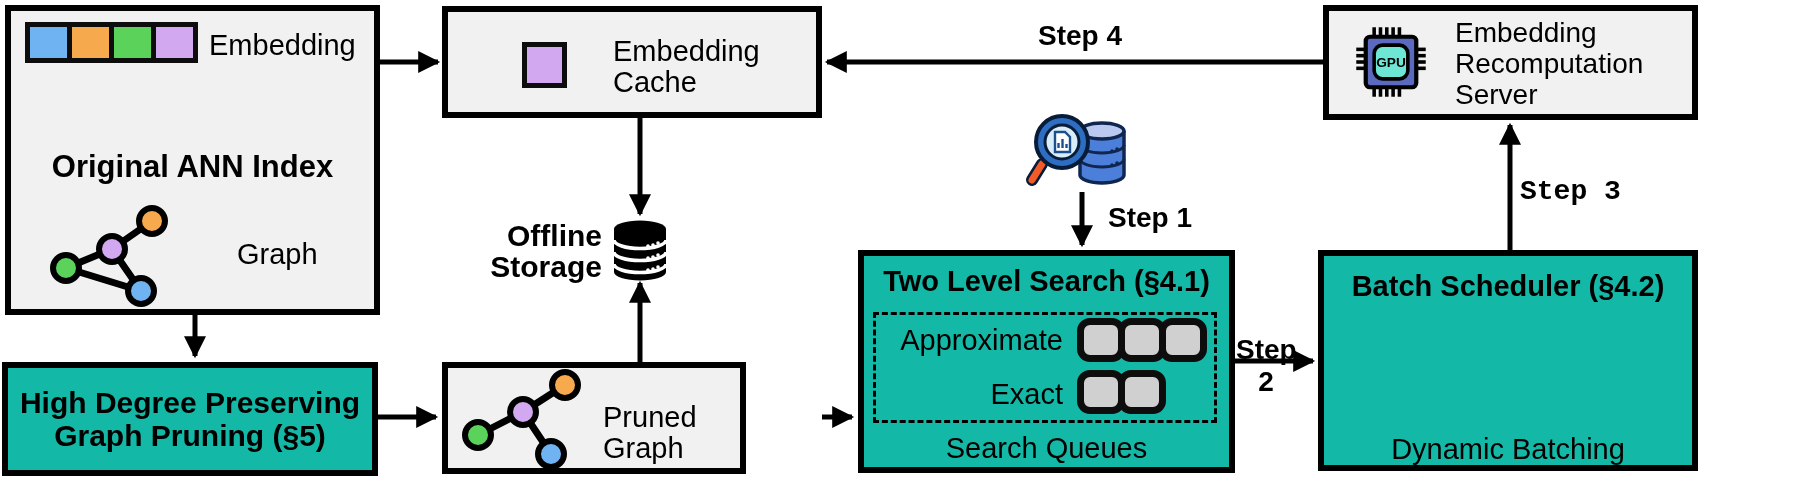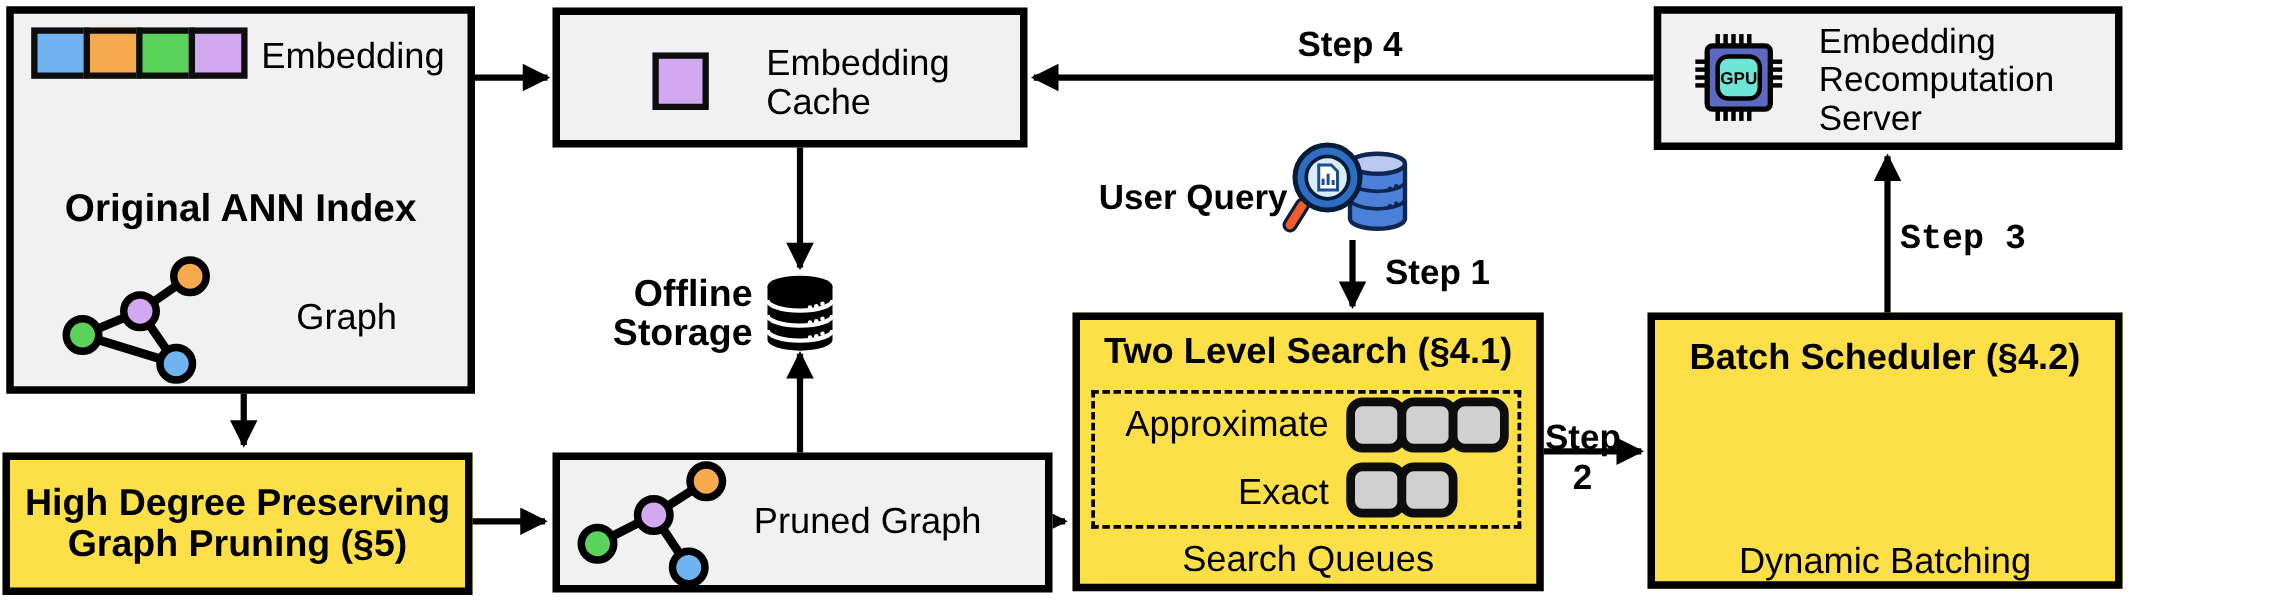--- a/index.html
+++ b/index.html
@@ -1,29 +1,29 @@
 <!DOCTYPE html>
 <html><head>
 <meta charset="utf-8">
 <style>
   html,body{margin:0;padding:0;background:#fff;}
   #canvas{position:relative;width:1817px;height:481px;background:#fff;
           font-family:"Liberation Sans",sans-serif;color:#000;overflow:hidden;}
   .box{position:absolute;border:6px solid #000;box-sizing:border-box;}
   .light{background:#f1f1f1;}
-  .dark{background:#fde047;}
+  .dark{background:#14b8a6;}
   .preline{white-space:pre-line;}
   .abs{position:absolute;}
   .ctr{text-align:center;width:100%;}
   .bold{font-weight:bold;}
   
   #box-index{left:5px;top:5px;width:375px;height:310px;}
   #box-pruning{left:2px;top:362px;width:376px;height:114px;display:flex;align-items:center;justify-content:center;}
   #box-cache{left:442px;top:6px;width:380px;height:112px;}
-  #box-pruned{left:442px;top:362px;width:400px;height:112px;}
+  #box-pruned{left:442px;top:362px;width:304px;height:112px;}
   #box-search{left:858px;top:250px;width:377px;height:223px;}
   #box-scheduler{left:1318px;top:250px;width:380px;height:221px;}
   #box-server{left:1323px;top:5px;width:375px;height:115px;}
   
   .lbl{font-size:29px;line-height:31px;}
   .title-lg{font-size:31px;font-weight:bold;}
   .title-md{font-size:29px;font-weight:bold;}
   .step{position:absolute;font-size:28px;font-weight:bold;}
   
   .sq{display:inline-block;box-sizing:content-box;border:5px solid #0d0d0d;vertical-align:top;}
@@ -142,21 +142,20 @@
       <g stroke="#000" stroke-width="6">
         <circle cx="109" cy="17" r="13" fill="#f7a94e"></circle>
         <circle cx="67" cy="44" r="13" fill="#d2a8f0"></circle>
         <circle cx="22" cy="67" r="13" fill="#5bd35b"></circle>
         <circle cx="95" cy="86" r="13" fill="#6fb3f2"></circle>
       </g>
     </svg>
     <div class="abs lbl" style="left:155px;top:34px;">Pruned Graph</div>
   </div>
 
-  <div class="abs bold" style="left:858px;top:142px;width:172px;text-align:right;font-size:28px;">User Query</div>
   <svg class="abs" style="left:1026px;top:106px;" width="100" height="96" viewBox="0 0 100 96">
 
     <path d="M54 25 L54 69 A22 8 0 0 0 98 69 L98 25" fill="#4c7fd9" stroke="#10264f" stroke-width="3.5"></path>
     <ellipse cx="76" cy="25" rx="22" ry="8" fill="#b9c9ef" stroke="#10264f" stroke-width="3.5"></ellipse>
     <g stroke="#10264f" stroke-width="3" fill="none">
       <path d="M54 39 A22 8 0 0 0 98 39"></path>
       <path d="M54 53 A22 8 0 0 0 98 53"></path>
     </g>
     <g fill="#10264f">
       <circle cx="86" cy="45" r="1.8"></circle>

